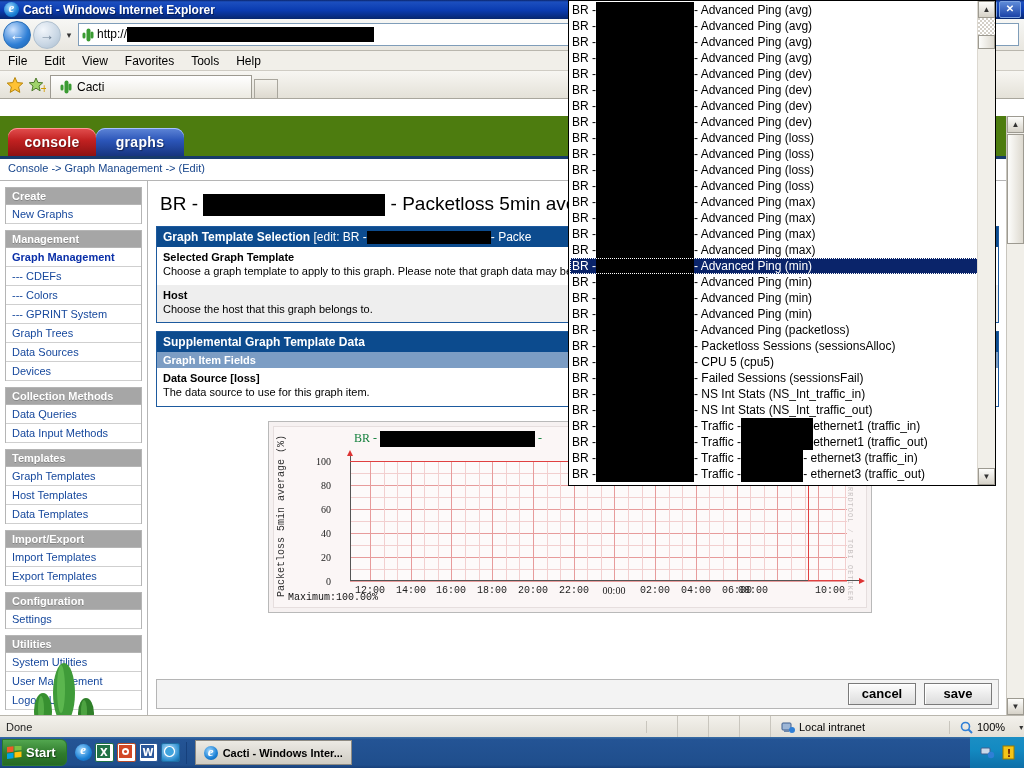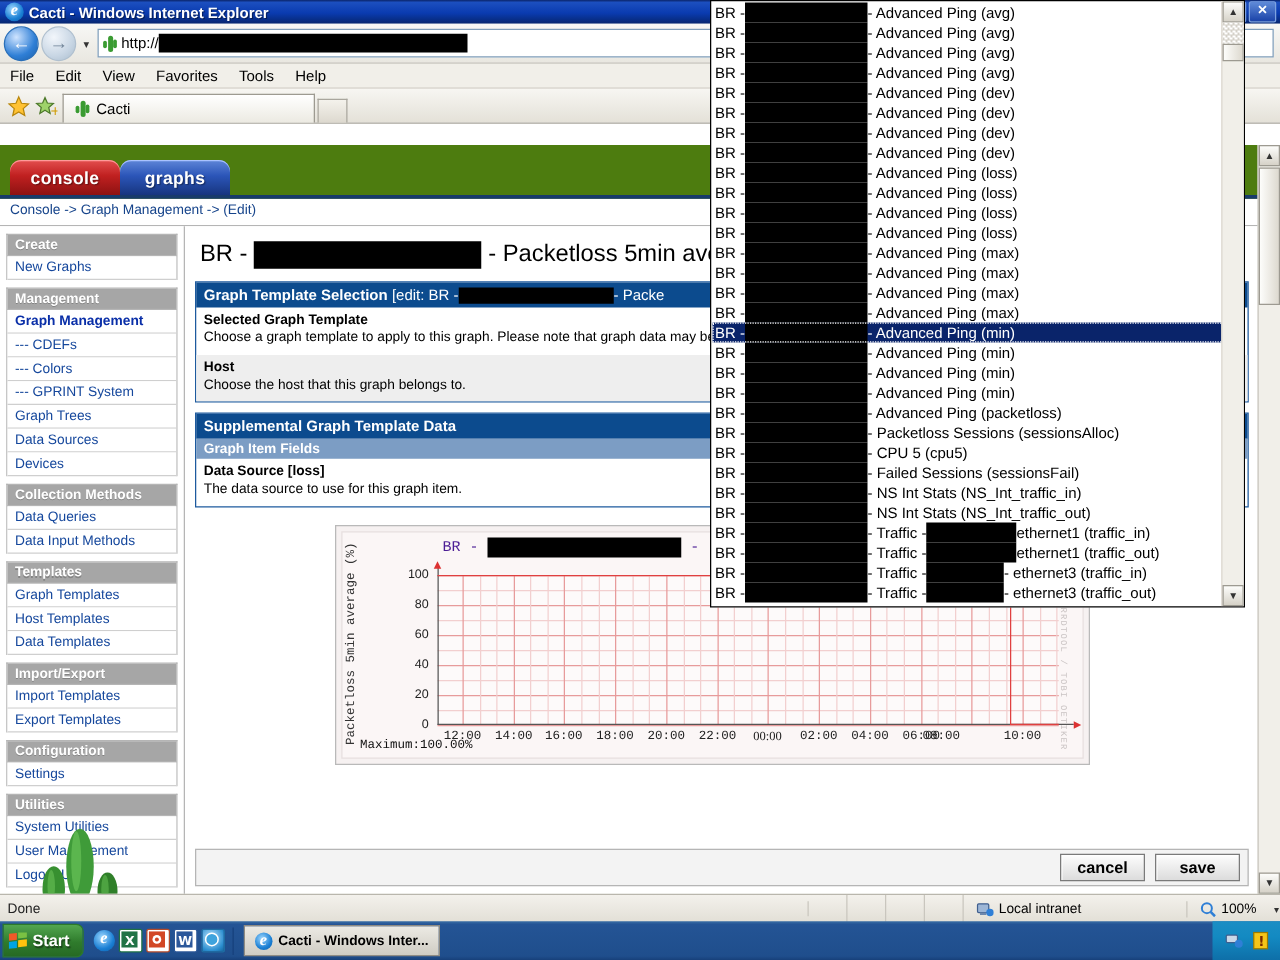--- a/index.html
+++ b/index.html
@@ -85,27 +85,27 @@
   .panel-head .sub{font-weight:normal;}
   .panel-sub{background:#7c9dc4;color:#fff;font-weight:bold;font-size:11px;padding:2px 6px;}
   .field{padding:4px 6px 6px 6px;font-size:11px;color:#000;line-height:1.25;}
   .field.alt{background:#eeeeee;}
   .field b{font-size:11px;}
   
   #graph-wrap{margin:14px 0 0 120px;width:602px;height:190px;background:#f6f1f1;border:1px solid #b9b9b9;position:relative;}
   #graph-inner{position:absolute;inset:4px;background:#fbf6f6;border:1px solid #e6dede;}
   #ylabel{position:absolute;left:2px;top:8px;writing-mode:vertical-rl;transform:rotate(180deg);
      font-family:"Liberation Mono",monospace;font-size:10px;color:#333;letter-spacing:0px;}
-  #gtitle{position:absolute;left:80px;top:4px;font-family:Liberation Mono, monospace;font-size:12px;color:#4c1d95;white-space:nowrap;}
+  #gtitle{position:absolute;left:80px;top:4px;font-family:Liberation Serif, serif;font-size:12px;color:#15803d;white-space:nowrap;}
   #plot{position:absolute;left:76px;top:34px;width:497px;height:120px;background:#fdfafa;}
   .grid-v{position:absolute;top:0;bottom:0;width:1px;background:#f2cfcf;}
   .grid-h{position:absolute;left:0;right:0;height:1px;background:#f2cfcf;}
   .grid-v.major{background:#e79b9b;}
   .grid-h.major{background:#e79b9b;}
-  .ytick{position:absolute;right:100%;margin-right:7px;font-family:Liberation Sans, sans-serif;font-size:10px;color:#222;
+  .ytick{position:absolute;right:100%;margin-right:19px;font-family:Liberation Serif, serif;font-size:10px;color:#222;
      transform:translateY(-50%);white-space:nowrap;}
   .xtick{position:absolute;top:100%;margin-top:4px;font-family:"Liberation Mono",monospace;font-size:10px;color:#222;
      transform:translateX(-50%);white-space:nowrap;}
   #axis-y{position:absolute;left:0;top:-6px;bottom:0;width:1px;background:#555;}
   #axis-x{position:absolute;left:0;right:-12px;bottom:0;height:1px;background:#555;}
   #arrow-y{position:absolute;left:-3px;top:-11px;width:0;height:0;border-left:3px solid transparent;
      border-right:3px solid transparent;border-bottom:6px solid #d33;}
   #arrow-x{position:absolute;right:-18px;bottom:-3px;width:0;height:0;border-top:3px solid transparent;
      border-bottom:3px solid transparent;border-left:6px solid #d33;}
   #dataline-top{position:absolute;left:0;top:0;height:1px;background:#e04040;}
@@ -417,21 +417,21 @@
                   <div class="xtick" style="left: 61px;">14:00</div>
                   <div class="xtick" style="left: 101px;">16:00</div>
                   <div class="xtick" style="left: 142px;">18:00</div>
                   <div class="xtick" style="left: 183px;">20:00</div>
                   <div class="xtick" style="left: 224px;">22:00</div>
                   <div class="xtick" style="left: 264px; font-family: Liberation Serif, serif;">00:00</div>
                   <div class="xtick" style="left: 305px;">02:00</div>
                   <div class="xtick" style="left: 346px;">04:00</div>
                   <div class="xtick" style="left: 387px;">06:00</div>
                   <div class="xtick" style="left: 403px;">08:00</div>
-                  <div class="xtick" style="left: 468px; text-align: center;">10:00</div>
+                  <div class="xtick" style="left: 480px; text-align: center;">10:00</div>
                 </div>
               <div id="axis-y"></div>
               <div id="axis-x"></div>
               <div id="arrow-y"></div>
               <div id="arrow-x"></div>
               <div id="dataline-top" style="width:458px;"></div>
               <div id="dataline-drop" style="left:458px;top:0;height:120px;"></div>
               <div id="dataline-bot" style="left:458px;top:119px;width:39px;"></div>
             </div>
             <div id="gmax">Maximum:100.00%</div>

